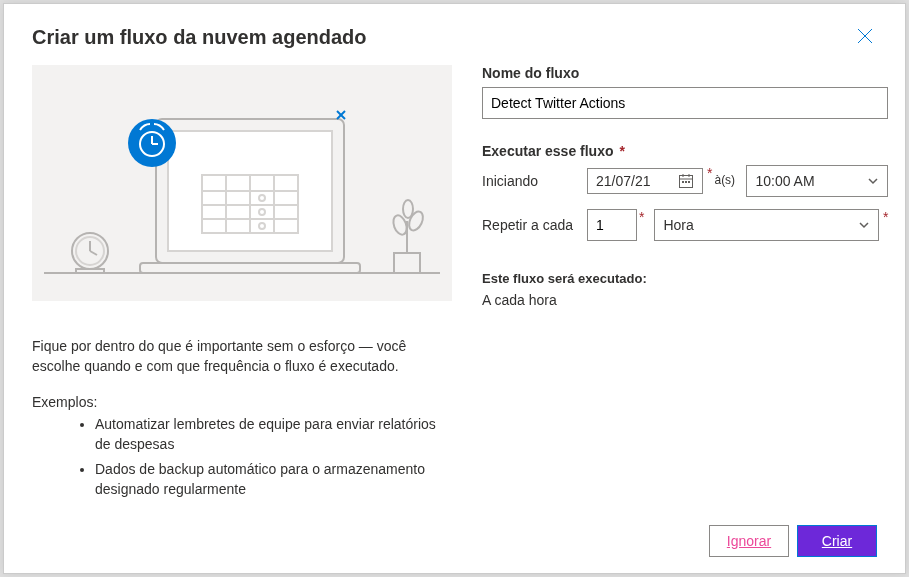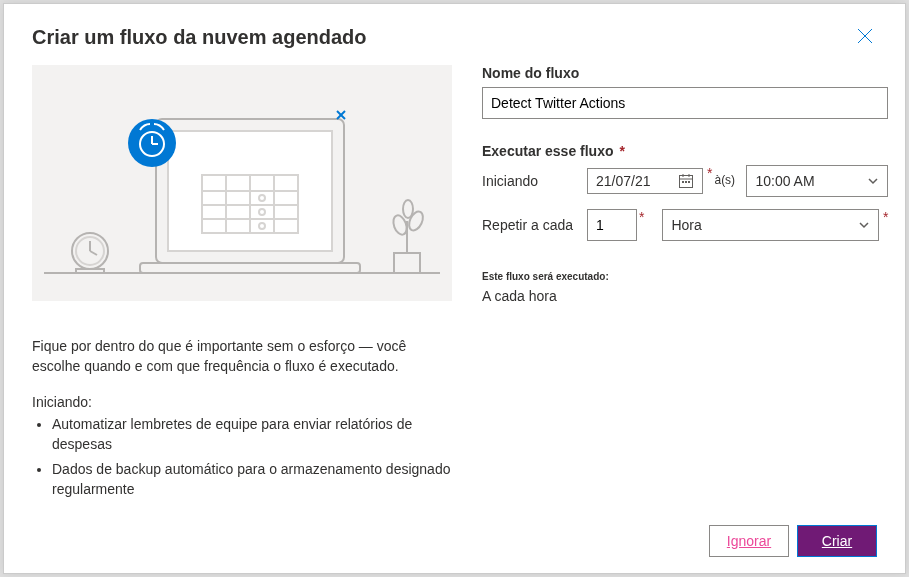--- a/index.html
+++ b/index.html
@@ -68,21 +68,21 @@
   }
   .examples-label {
     font-size: 14px;
     margin-bottom: 4px;
   }
   ul.examples {
     padding-left: 20px;
     font-size: 14px;
     line-height: 1.45;
   }
-  ul.examples li { margin-bottom: 4px; }
+  ul.examples li { margin-bottom: 4px; margin-left: 43px; }
   .field-label {
     font-weight: 600;
     font-size: 14px;
     margin-bottom: 6px;
     margin-top: 0;
     display: block;
   }
   .req { color: #a4262c; margin-left: 2px; }
   .txt-input {
     width: 100%;
@@ -126,34 +126,34 @@
     border: 1px solid #8a8886;
     display: flex;
     align-items: center;
     justify-content: space-between;
     padding: 0 8px;
     font-size: 14px;
     background: #fff;
     cursor: pointer;
   }
   .time-select { width: 142px; }
-  .unit-select { flex: 1; margin-left: 8px; }
+  .unit-select { flex: 1; }
   .chev { width: 12px; height: 12px; stroke:#605e5c; stroke-width:1.5; fill:none; }
   .num-input {
     width: 50px;
     height: 32px;
     border: 1px solid #8a8886;
     padding: 0 8px;
     font-size: 14px;
     margin-right: 14px;
     font-family: inherit;
   }
   .summary-label {
     font-weight: 600;
-    font-size: 10px;
+    font-size: 13px;
     margin-bottom: 6px;
   }
   .summary-text { font-size: 14px; }
   .modal-footer {
     display: flex;
     justify-content: flex-end;
     gap: 8px;
     padding: 14px 28px 16px;
   }
   .btn {
@@ -163,21 +163,21 @@
     font-size: 14px;
     font-family: inherit;
     border: 1px solid #8a8886;
     background: #fff;
     cursor: pointer;
     display: inline-flex;
     align-items: center;
     justify-content: center;
   }
   .btn-primary {
-    background: #701a75;
+    background: #6d28d9;
     border-color: #0078d4;
     color: #fff;
     text-decoration: underline;
     font-weight: 400;
   }
   .btn-link {
     background: #fff;
     border: 1px solid #8a8886;
     color: #ec4899;
     text-decoration: underline;
@@ -245,21 +245,21 @@
 
           <rect x="362" y="188" width="26" height="20" fill="none" stroke="#b5b3b1" stroke-width="2"></rect>
           <path d="M375 188 q0 -20 0 -32" fill="none" stroke="#b5b3b1" stroke-width="2"></path>
           <ellipse cx="368" cy="160" rx="6" ry="10" fill="none" stroke="#b5b3b1" stroke-width="2" transform="rotate(-20 368 160)"></ellipse>
           <ellipse cx="384" cy="156" rx="6" ry="10" fill="none" stroke="#b5b3b1" stroke-width="2" transform="rotate(25 384 156)"></ellipse>
           <ellipse cx="376" cy="144" rx="5" ry="9" fill="none" stroke="#b5b3b1" stroke-width="2"></ellipse>
         </svg>
       </div>
 
       <p class="intro">Fique por dentro do que é importante sem o esforço — você escolhe quando e com que frequência o fluxo é executado.</p>
-      <p class="examples-label">Iniciando:</p>
+      <p class="examples-label">Exemplos:</p>
       <ul class="examples">
         <li>Automatizar lembretes de equipe para enviar relatórios de despesas</li>
         <li>Dados de backup automático para o armazenamento designado regularmente</li>
       </ul>
     </div>
 
     <div class="right-col">
 
       <div class="section">
         <label class="field-label">Nome do fluxo</label>

